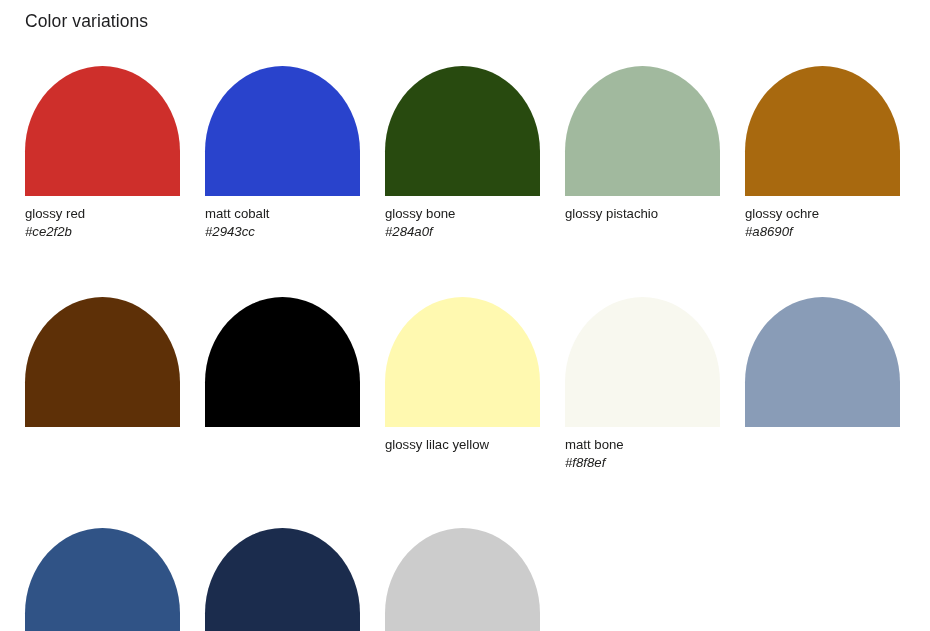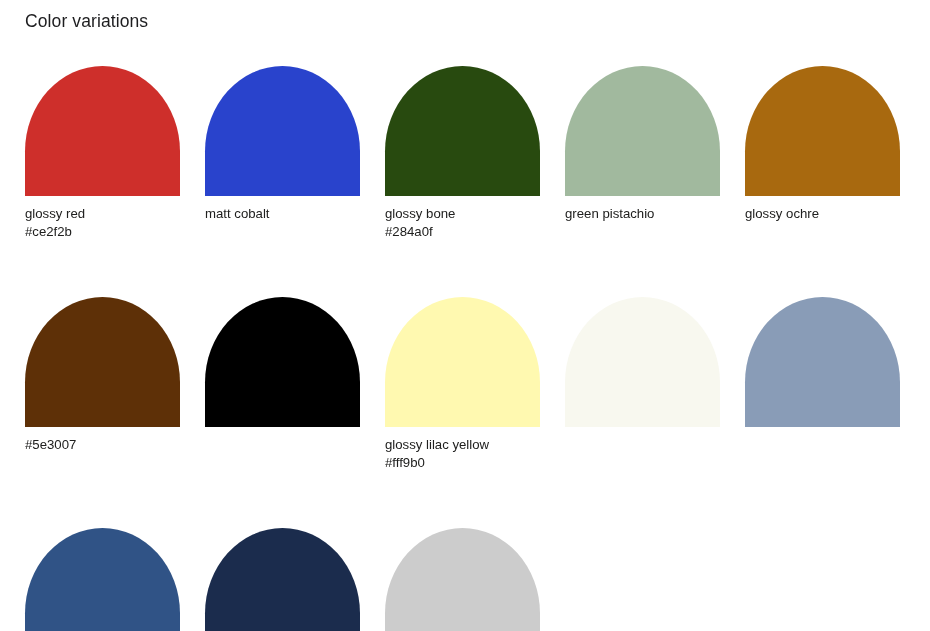--- a/index.html
+++ b/index.html
@@ -64,20 +64,21 @@
     line-height: 17.5px;
     color: #20201f;
   }
   .swatch-name {
     display: block;
     white-space: nowrap;
   }
   .swatch-hex {
     display: block;
     white-space: nowrap;
+    font-style: italic;
   }
 </style>
 </head>
 <body>
 
 <div class="page">
 
   <div class="page-title">Color variations</div>
 
   <div class="swatch-grid">
@@ -85,59 +86,63 @@
         <div class="swatch-chip" style="background: rgb(206, 47, 43);"></div>
         <div class="swatch-caption">
           <span class="swatch-name">glossy red</span>
           <span class="swatch-hex">#ce2f2b</span>
         </div>
       </div>
       <div class="swatch-cell">
         <div class="swatch-chip" style="background: rgb(41, 67, 204);"></div>
         <div class="swatch-caption">
           <span class="swatch-name">matt cobalt</span>
+          <span class="swatch-hex">#2943cc</span>
         </div>
       </div>
       <div class="swatch-cell">
         <div class="swatch-chip" style="background: rgb(40, 74, 15);"></div>
         <div class="swatch-caption">
           <span class="swatch-name">glossy bone</span>
           <span class="swatch-hex">#284a0f</span>
         </div>
       </div>
       <div class="swatch-cell">
         <div class="swatch-chip" style="background: rgb(161, 185, 158);"></div>
         <div class="swatch-caption">
-          <span class="swatch-name">green pistachio</span>
+          <span class="swatch-name">glossy pistachio</span>
         </div>
       </div>
       <div class="swatch-cell">
         <div class="swatch-chip" style="background: rgb(168, 105, 15);"></div>
         <div class="swatch-caption">
           <span class="swatch-name">glossy ochre</span>
+          <span class="swatch-hex">#a8690f</span>
         </div>
       </div>
       <div class="swatch-cell">
         <div class="swatch-chip" style="background: rgb(94, 48, 7);"></div>
         <div class="swatch-caption">
-          <span class="swatch-hex">#5e3007</span>
         </div>
       </div>
       <div class="swatch-cell">
         <div class="swatch-chip" style="background: rgb(0, 0, 0);"></div>
       </div>
       <div class="swatch-cell">
         <div class="swatch-chip" style="background: rgb(255, 249, 176);"></div>
         <div class="swatch-caption">
           <span class="swatch-name">glossy lilac yellow</span>
-          <span class="swatch-hex">#fff9b0</span>
         </div>
       </div>
       <div class="swatch-cell">
         <div class="swatch-chip" style="background: rgb(248, 248, 239);"></div>
+        <div class="swatch-caption">
+          <span class="swatch-name">matt bone</span>
+          <span class="swatch-hex">#f8f8ef</span>
+        </div>
       </div>
       <div class="swatch-cell">
         <div class="swatch-chip" style="background: rgb(137, 156, 183);"></div>
       </div>
       <div class="swatch-cell">
         <div class="swatch-chip" style="background: rgb(48, 83, 134);"></div>
       </div>
       <div class="swatch-cell">
         <div class="swatch-chip" style="background: rgb(27, 44, 77);"></div>
       </div>

